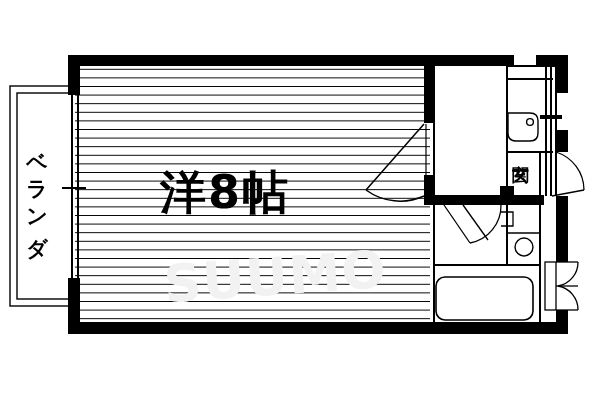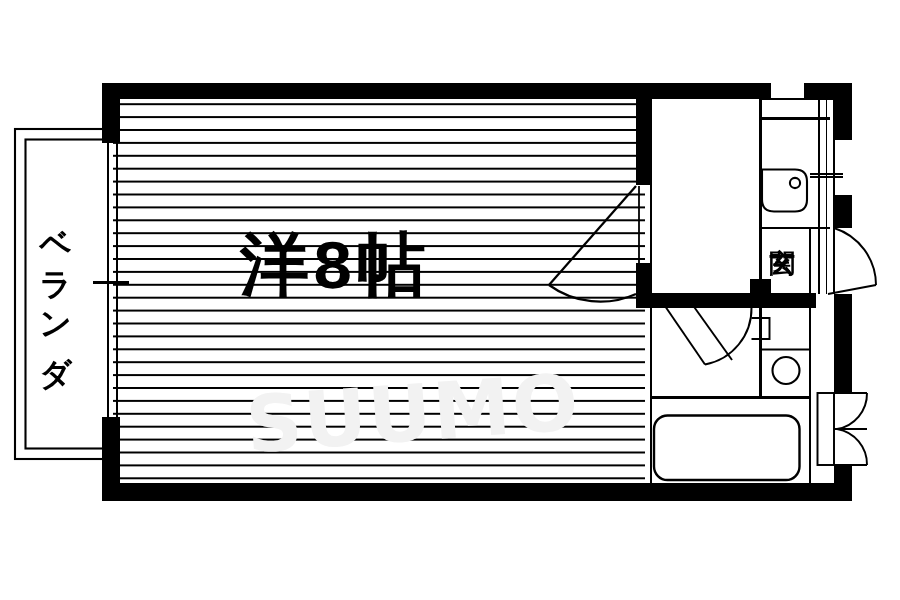--- a/index.html
+++ b/index.html
@@ -25,25 +25,24 @@
   .lbl {
     position: absolute;
     font-family: "DejaVu Sans", "Liberation Sans", sans-serif;
     color: #000000;
     white-space: pre;
     line-height: 1;
     user-select: none;
   }
   #room-area-label {
     left: 160px;
-    top: 157px;
+    top: 169px;
     font-size: 46px;
     font-weight: 700;
     letter-spacing: 2px;
-    font-family: Liberation Mono, monospace;
   }
   #veranda-label {
     left: 26px;
     top: 138px;
     font-size: 21px;
     font-weight: 700;
     writing-mode: vertical-rl;
     text-orientation: upright;
     letter-spacing: 4px;
   }

